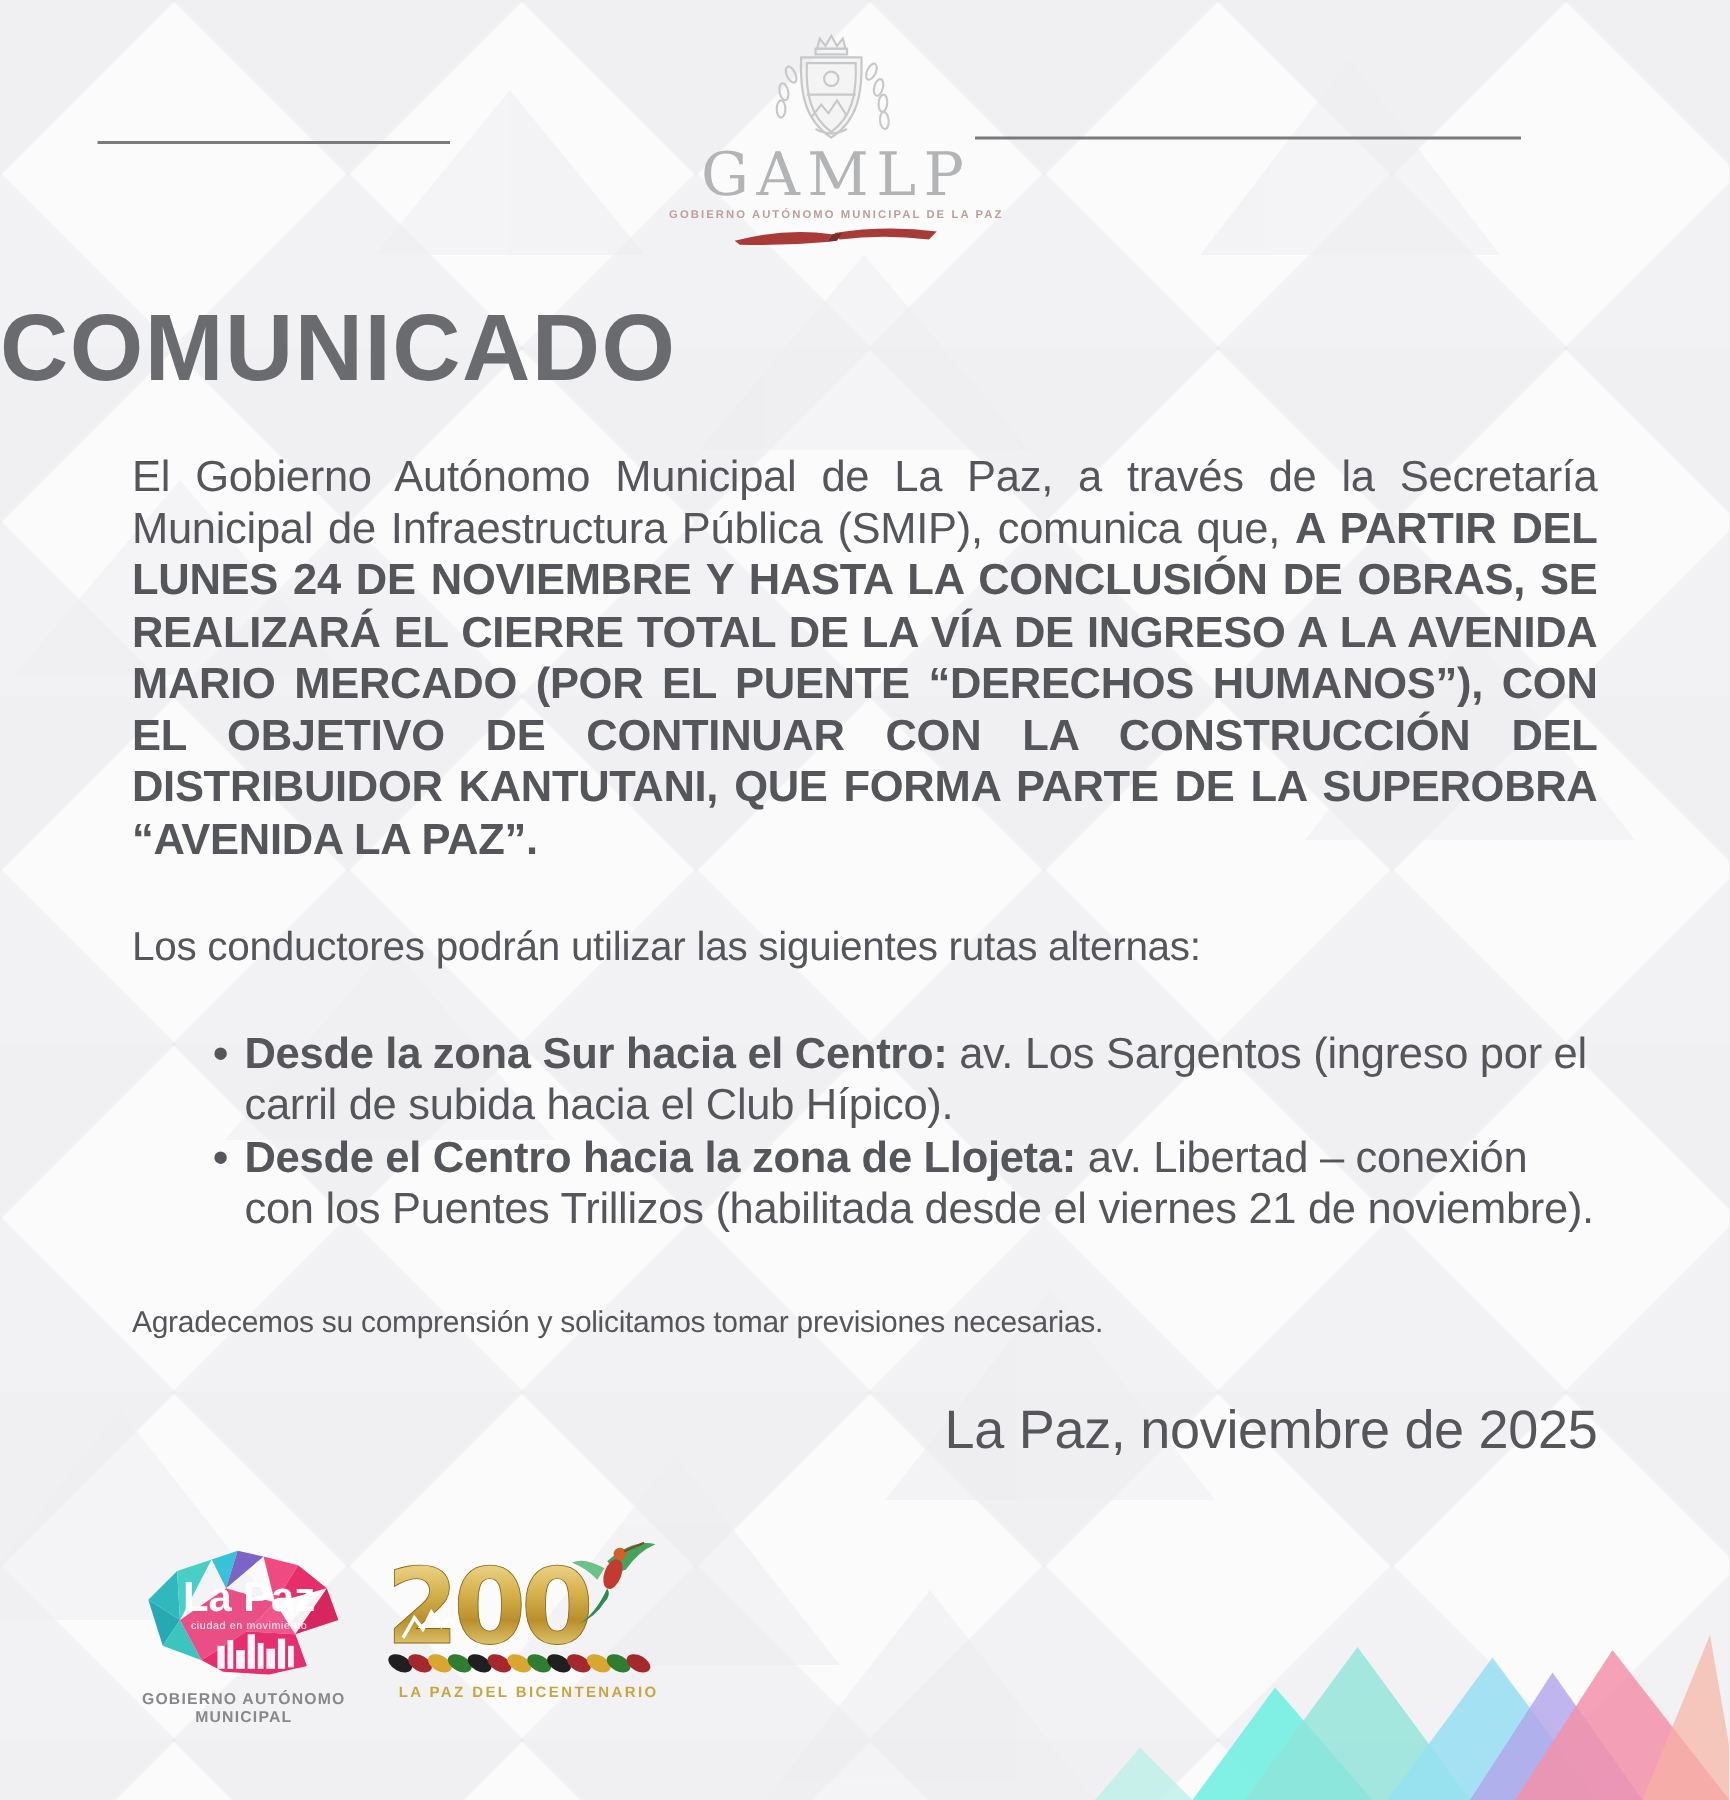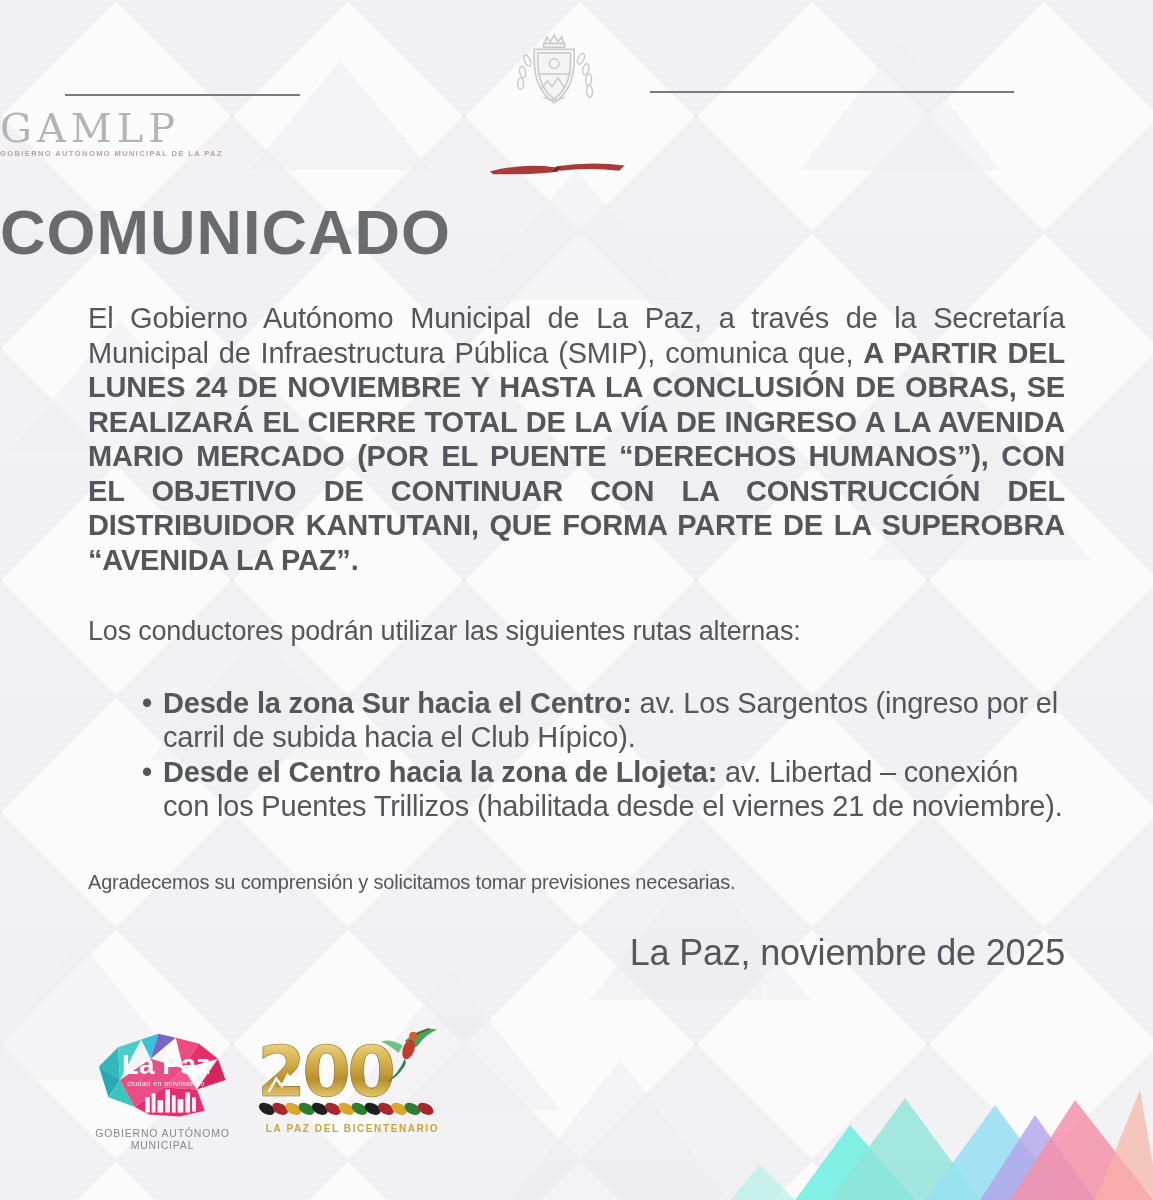--- a/index.html
+++ b/index.html
@@ -18,21 +18,21 @@
     background-size:232px 232px;
   }
   .bg-overlay{position:absolute;inset:0;z-index:0;}
   .content{position:relative;z-index:1;}
 
   
   .header{position:relative;height:182px;}
   .rule{position:absolute;height:2px;background:#797a7c;}
   .rule-left{left:65px;top:94px;width:235px;}
   .rule-right{left:650px;top:91px;width:364px;}
-  .header-stack{position:absolute;left:0;top:12px;width:1115px;}
+  .header-stack{position:absolute;left:0;top:1px;width:1115px;text-align:center;}
   .crest{display:block;margin:20px auto 0;}
   .wordmark{
     margin-top:-12px;
     font-family:"DejaVu Serif","Liberation Serif",serif;
     font-size:40px;color:#b3b4b6;letter-spacing:5px;line-height:40px;
   }
   .gamlp-tagline{
     margin-top:1px;font-size:7.5px;color:#bd9e9c;letter-spacing:1.4px;font-weight:bold;
   }
   .ribbon{display:block;margin:1px auto 0;}
@@ -52,21 +52,21 @@
   .routes{margin:37px 0 0;padding:0 0 0 75px;list-style:none;}
   .routes li{position:relative;font-size:29px;line-height:34.5px;letter-spacing:-0.2px;}
   .routes li::before{content:"•";position:absolute;left:-21px;font-weight:bold;}
   .p-closing{margin:41px 0 0;font-size:20px;line-height:34.5px;text-align:justify;letter-spacing:-0.2px;}
   .dateline{margin:33px 0 0;font-size:36px;text-align:right;letter-spacing:-0.2px;}
 
   
   .lapaz-logo{position:absolute;left:88px;top:1030px;}
   .lapaz-caption{
     position:absolute;left:80px;top:1127px;width:165px;text-align:center;
-    font-size:10.5px;font-weight:normal;color:#87888b;letter-spacing:.8px;
+    font-size:10.5px;font-weight:bold;color:#87888b;letter-spacing:.8px;
   }
   .bic-logo{position:absolute;left:250px;top:1020px;}
   .bic-caption{
     position:absolute;left:255px;top:1123px;width:195px;text-align:center;
     font-size:10px;font-weight:bold;color:#c9a53e;letter-spacing:1.6px;
   }
   .corner{position:absolute;right:0;bottom:0;z-index:0;}
 </style>
 </head>
 <body>

